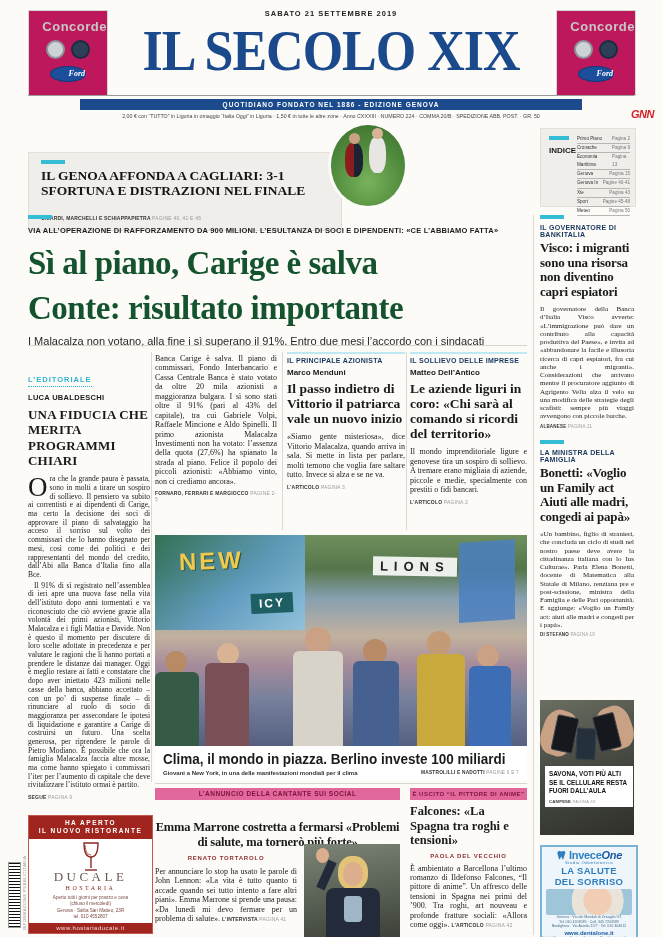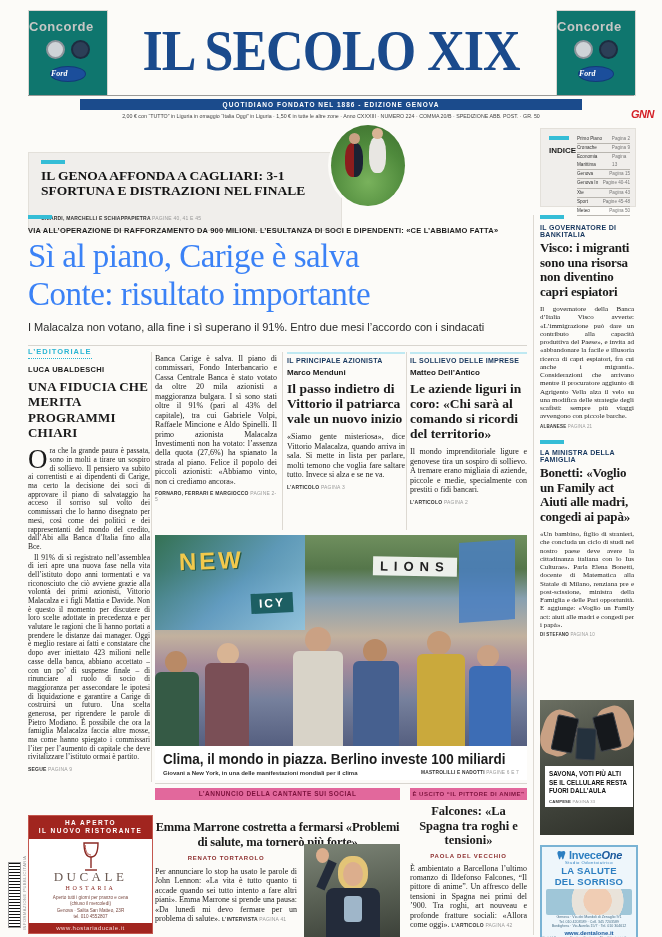--- a/index.html
+++ b/index.html
@@ -9,21 +9,21 @@
   .tick{height:4px;width:24px;background:#35bdd6;}
   .sans{font-family:"Liberation Sans",sans-serif;}
   .graybox{background:#f0eeeb;border:1px solid #e3e0da;}
   .byline{font-family:"Liberation Sans",sans-serif;font-size:5px;letter-spacing:.2px;color:#333;font-weight:bold;}
   .byline .pg{color:#999;font-weight:normal;}
   .kicker-navy{font-family:"Liberation Sans",sans-serif;font-weight:bold;font-size:7px;color:#17375e;letter-spacing:.3px;text-transform:uppercase;}
   .body-txt{font-size:8px;line-height:1.18;text-align:justify;hyphens:auto;}
   .vrule{width:1px;background:#ddd9d2;}
 
   
-  .ad-concorde{width:78px;height:84px;background:#0f766e;border:1px solid #d8d6d2;text-align:left;}
+  .ad-concorde{width:78px;height:84px;background:#be185d;border:1px solid #d8d6d2;text-align:right;}
   .concorde-word{font-family:"Liberation Sans",sans-serif;font-weight:bold;font-size:13px;color:#c7c7c5;letter-spacing:.5px;margin-top:8px;}
   .logo-row{display:flex;justify-content:center;gap:6px;margin-top:6px;}
   .volvo-circle{width:15px;height:15px;border-radius:50%;background:#cfd3d7;border:2px solid #8d949b;}
   .volvo-circle.dark{background:#2c3f57;border-color:#1d2c40;}
   .ford-oval{width:34px;height:14px;border-radius:50%;background:#1b4e9b;color:#fff;margin:7px auto 0;
              font-style:italic;font-weight:bold;font-size:8px;line-height:14px;border:1px solid #123a78;}
   .date-line{left:0;right:0;top:9px;text-align:center;font-family:"Liberation Sans",sans-serif;
              font-weight:bold;font-size:7.5px;letter-spacing:1px;color:#222;}
   .masthead{left:0;right:0;top:22px;text-align:center;font-weight:bold;font-size:52px;
             color:#1a4a8c;letter-spacing:-1px;transform:scaleY(1.08);}
@@ -53,26 +53,26 @@
   .strip-indice .tick{position:absolute;left:8px;top:7px;width:20px;}
   .indice-title{position:absolute;left:8px;top:17px;font-family:"Liberation Sans",sans-serif;font-weight:bold;font-size:8px;}
   .indice-rows{position:absolute;left:36px;right:5px;top:6px;}
   .indice-row{display:flex;justify-content:space-between;border-bottom:.5px solid #b9b6b0;
               font-family:"Liberation Sans",sans-serif;font-size:4.6px;line-height:8.1px;color:#333;}
   .indice-row .ipg{color:#777;}
 
   
   .lead{left:28px;top:215px;width:499px;}
   .lead-kicker{margin-top:7px;font-family:"Liberation Sans",sans-serif;font-weight:bold;font-size:7.5px;color:#1c1c1c;letter-spacing:.2px;}
-  .lead-head{font-weight:normal;font-size:33px;line-height:1.04;letter-spacing:-.5px;color:#3b82f6;margin-top:4px;}
+  .lead-head{font-weight:bold;font-size:33px;line-height:1.04;letter-spacing:-.5px;color:#14532d;margin-top:11px;}
   .lead-sub{margin-top:9px;font-family:"Liberation Sans",sans-serif;font-size:11px;color:#2a2a2a;}
   .lead-rule{left:28px;width:499px;top:345px;height:1px;background:#d8d5cf;}
 
   
-  .editorial{left:28px;top:340px;width:122px;height:455px;overflow:hidden;}
+  .editorial{left:28px;top:368px;width:122px;height:455px;overflow:hidden;}
   .edi-label{display:inline-block;font-family:"Liberation Sans",sans-serif;font-weight:bold;font-size:7.5px;color:#2ab5d3;
              letter-spacing:1px;border-bottom:1px dotted #2ab5d3;padding-bottom:2px;}
   .edi-author{margin-top:6px;font-family:"Liberation Sans",sans-serif;font-weight:bold;font-size:7.5px;letter-spacing:.3px;}
   .edi-head{margin-top:5px;font-weight:bold;font-size:13px;line-height:1.18;letter-spacing:.2px;}
   .edi-body{margin-top:7px;font-size:7.5px;line-height:1.16;text-align:justify;}
   .dropcap{float:left;font-size:27px;line-height:.85;padding:1px 2px 0 0;font-weight:normal;}
   .edi-body2{margin-top:2px;font-size:7.5px;line-height:1.16;text-align:justify;text-indent:6px;}
   .edi-by{margin-top:4px;}
 
   
@@ -160,21 +160,21 @@
   .pink-banner{background:#e2689c;color:#7d123d;font-family:"Liberation Sans",sans-serif;font-weight:bold;
      text-align:center;font-size:6.5px;letter-spacing:.5px;line-height:12px;height:12px;}
   .emma{left:155px;top:788px;width:245px;height:149px;overflow:hidden;}
   .emma-head{margin-top:20px;text-align:center;font-weight:bold;font-size:12.5px;line-height:1.16;letter-spacing:-.2px;}
   .emma-author{margin-top:6px;width:142px;text-align:center;font-family:"Liberation Sans",sans-serif;
      font-weight:bold;font-size:6px;color:#8d2f2f;letter-spacing:.8px;}
   .emma-body{width:142px;margin-top:6px;}
   .emma-photo{position:absolute;right:0;top:56px;width:96px;height:93px;overflow:hidden;
      background:linear-gradient(170deg,#7d8577 0%,#585f53 55%,#3c4139 100%);}
   .falcones{left:410px;top:788px;width:117px;height:149px;overflow:hidden;}
-  .falc-head{margin-top:4px;text-align:center;font-weight:bold;font-size:12.5px;line-height:1.16;}
+  .falc-head{margin-top:4px;text-align:left;font-weight:bold;font-size:12.5px;line-height:1.16;}
   .falc-author{margin-top:5px;text-align:center;font-family:"Liberation Sans",sans-serif;font-weight:bold;
      font-size:6px;color:#8d2f2f;letter-spacing:.8px;}
   .falc-body{margin-top:5px;}
 </style>
 </head>
 <body>
 
 <div class="page">
 
   <div class="abs ad-concorde" style="left:28px;top:10px;">
@@ -187,20 +187,21 @@
   </div>
   <div class="abs ad-concorde" style="left:556px;top:10px;">
     <div class="concorde-word">Concorde</div>
     <div class="logo-row">
       <div class="volvo-circle"></div>
       <div class="volvo-circle dark"></div>
     </div>
     <div class="ford-oval">Ford</div>
   </div>
 
+  <div class="abs date-line">SABATO 21 SETTEMBRE 2019</div>
   <div class="abs masthead">IL SECOLO XIX</div>
   <div class="abs head-rule"></div>
   <div class="abs tagline-bar">QUOTIDIANO FONDATO NEL 1886 - EDIZIONE GENOVA</div>
   <div class="abs price-line">2,00 € con “TUTTO” in Liguria in omaggio “Italia Oggi” in Liguria · 1,50 € in tutte le altre zone · Anno CXXXIII · NUMERO 224 · COMMA 20/B · SPEDIZIONE ABB. POST. · GR. 50</div>
   <div class="abs gnn">GNN</div>
 
   <div class="abs graybox strip-genoa">
     <div class="tick"></div>
     <div class="genoa-head">IL GENOA AFFONDA A CAGLIARI: 3-1 SFORTUNA E DISTRAZIONI NEL FINALE</div>
     <div class="byline genoa-by">

